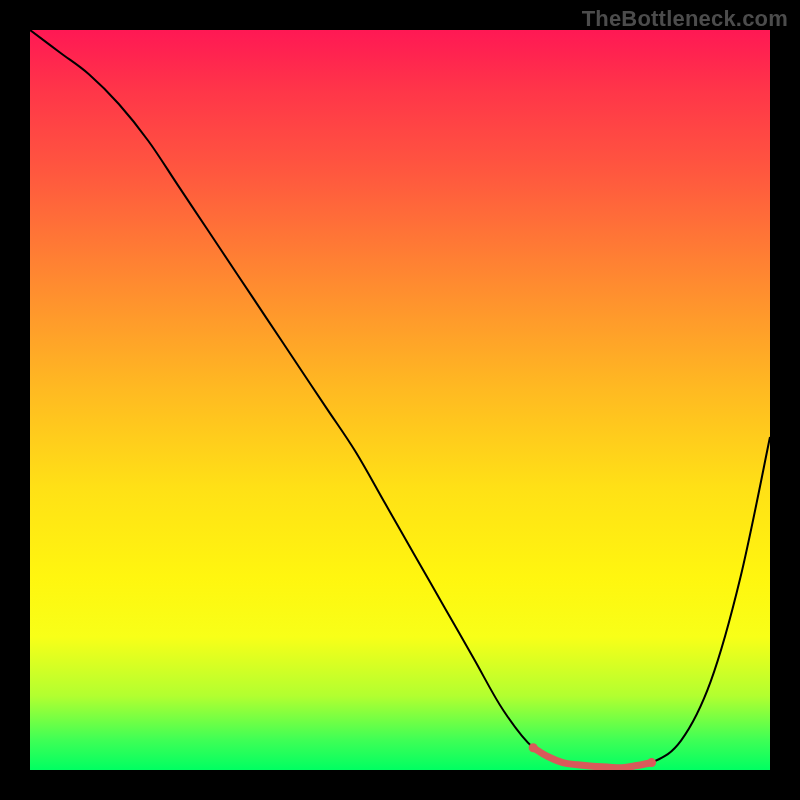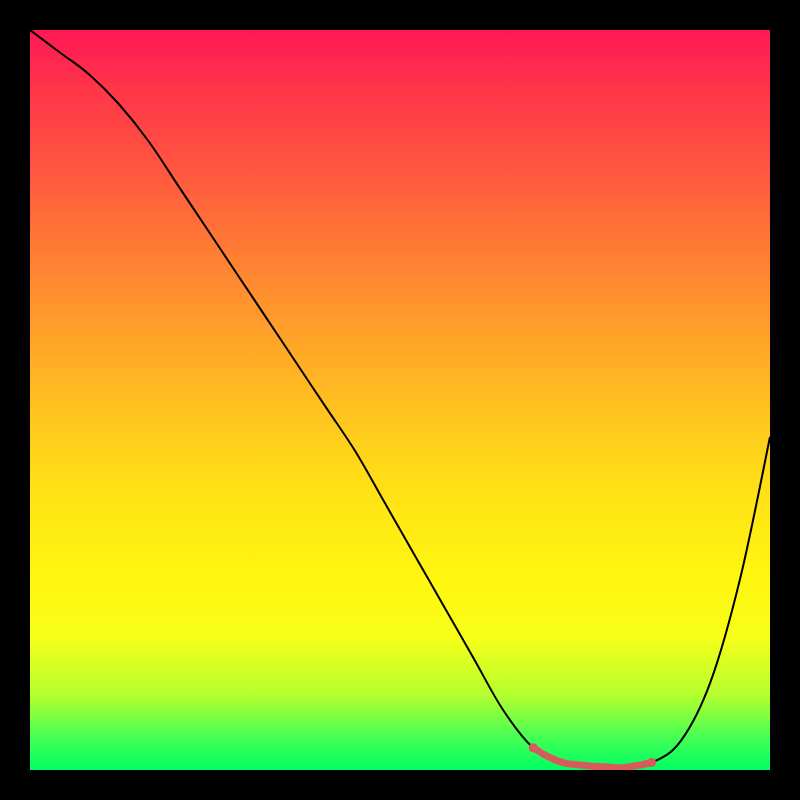--- a/index.html
+++ b/index.html
@@ -41,20 +41,21 @@
     width: 740px; height: 740px;
   }
   .curve { stroke: #000; stroke-width: 2; fill: none; }
   .accent { stroke: #d85a5a; stroke-width: 7; fill: none; stroke-linecap: round; }
   .dot { fill: #d85a5a; }
 </style>
 </head>
 <body>
 
 <div class="container">
+  <div class="watermark">TheBottleneck.com</div>
 
   <div class="plot-area">
     <svg class="plot-svg" viewBox="0 0 740 740">
       <path id="curve-path" class="curve" d="M 0,0 C 5.328,3.996000000000008 18.944000000000003,14.20800000000003 29.6,22.200000000000045 C 40.256,30.19200000000006 48.544000000000004,35.0760000000001 59.2,44.40000000000009 C 69.856,53.72400000000008 78.14399999999999,62.012000000000015 88.8,74 C 99.456,85.98799999999999 107.744,96.348 118.4,111 C 129.056,125.652 137.344,139.41599999999997 148,155.39999999999998 C 158.656,171.384 166.944,183.81600000000006 177.6,199.80000000000007 C 188.256,215.78400000000008 196.544,228.216 207.20000000000002,244.2 C 217.85600000000002,260.18399999999997 226.144,272.61600000000004 236.8,288.6 C 247.45600000000002,304.584 255.74399999999997,317.01599999999996 266.4,332.99999999999994 C 277.056,348.9839999999999 285.344,361.416 296,377.40000000000003 C 306.656,393.38400000000007 314.944,404.48400000000004 325.6,421.8 C 336.25600000000003,439.116 344.544,454.95200000000006 355.2,473.6 C 365.856,492.248 374.144,506.75199999999995 384.8,525.4 C 395.456,544.048 403.744,558.552 414.40000000000003,577.2 C 425.05600000000004,595.8480000000001 433.344,610.352 444,629 C 454.656,647.648 462.944,664.8159999999999 473.6,680.8 C 484.25600000000003,696.784 492.54400000000004,708.4759999999999 503.20000000000005,717.8 C 513.856,727.124 522.144,729.27 532.8,732.6 C 543.4559999999999,735.9300000000001 551.7439999999999,735.3675999999999 562.4,736.3 C 573.056,737.2324 581.3439999999999,738.4459999999999 592,737.78 C 602.6560000000001,737.114 610.944,737.5284 621.6,732.6 C 632.2560000000001,727.6716 640.544,725.052 651.2,710.4 C 661.8560000000001,695.7479999999999 670.1440000000001,680.504 680.8000000000001,651.2 C 691.456,621.8960000000001 699.744,591.556 710.4,547.6 C 721.0559999999999,503.644 734.672,432.308 740,407"></path>
       <path id="accent-path" class="accent" d="M 503.20000000000005,717.8 C 505.86400000000003,719.3983999999999 512.672,724.016 518,726.68 C 523.328,729.3439999999999 527.472,731.1348 532.8,732.6 C 538.1279999999999,734.0652 542.272,734.1540000000001 547.6,734.82 C 552.928,735.486 557.072,735.9004 562.4,736.3 C 567.728,736.6995999999999 571.8720000000001,736.7736 577.2,737.04 C 582.528,737.3063999999999 586.672,738.0464 592,737.78 C 597.328,737.5136 601.472,736.4924 606.8,735.56 C 612.1279999999999,734.6275999999999 618.936,733.1328 621.6,732.6"></path>
       <circle id="dot-start" class="dot" r="4.5" cx="503.20000000000005" cy="717.8"></circle>
       <circle id="dot-end" class="dot" r="4.5" cx="621.6" cy="732.6"></circle>
     </svg>
   </div>
 </div>

